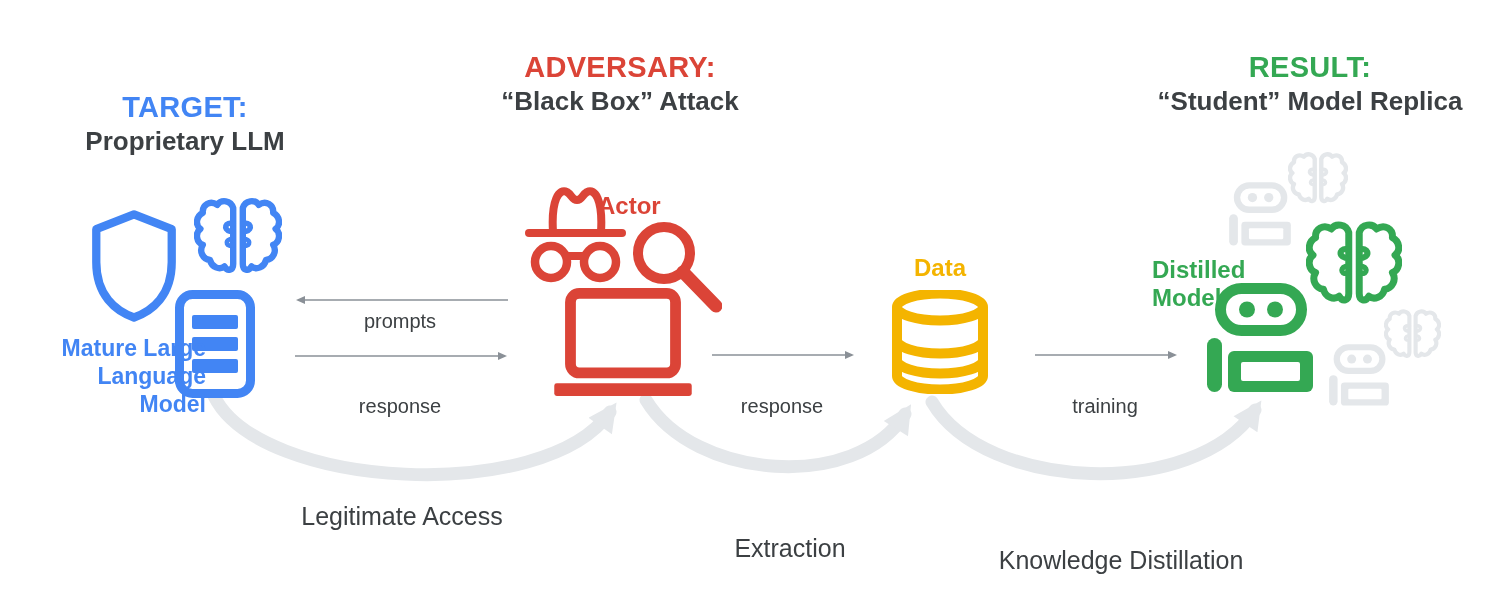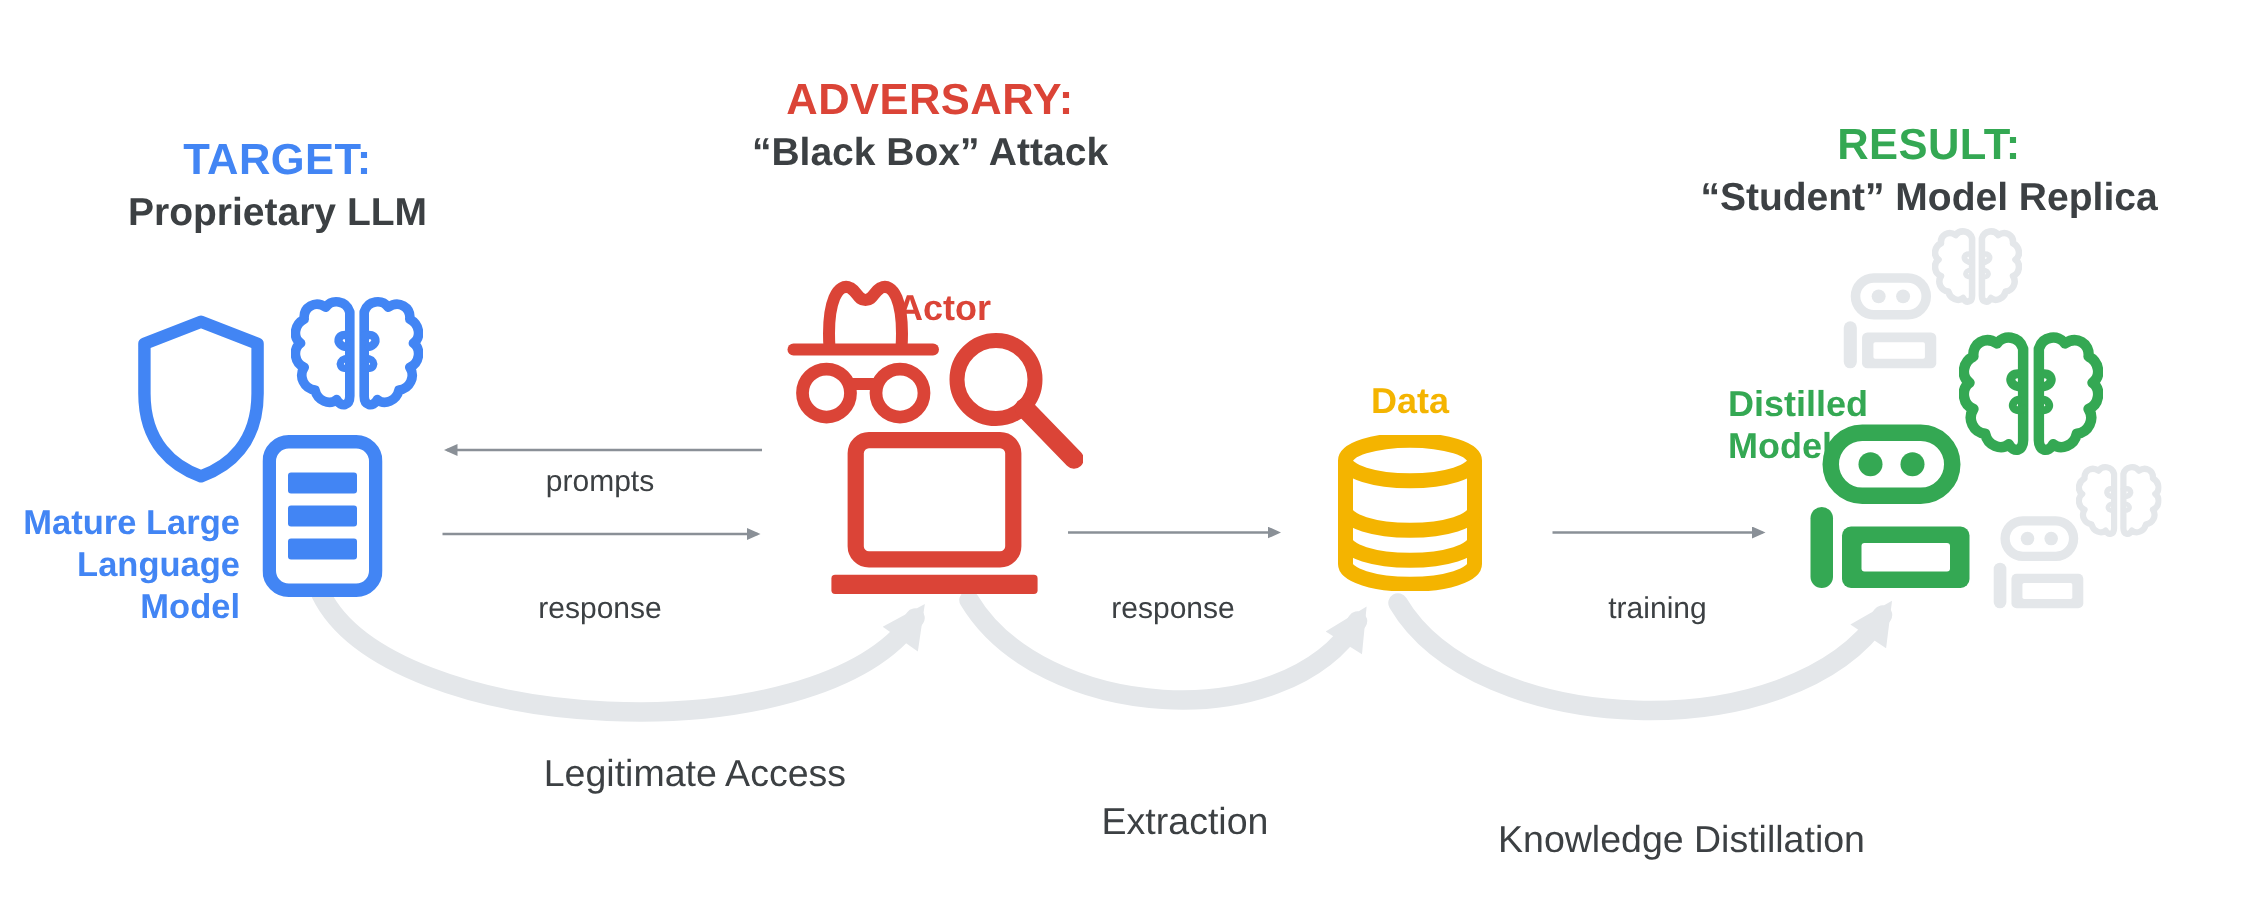--- a/index.html
+++ b/index.html
@@ -11,21 +11,21 @@
   .heading{position:absolute;text-align:center;line-height:34px;}
   .h-title{font-size:29px;font-weight:bold;letter-spacing:.3px;}
   .h-sub{font-size:26px;font-weight:bold;color:#3C4043;} .c-red:{color:#DB4437;}
   .t-blue{color:#4285F4;margin-top:40px;} .t-red{color:#DB4437;} .t-green{color:#34A853;}
   
   .icon{position:absolute;overflow:visible;}
   .i-blue{color:#4285F4;} .i-red{color:#DB4437;} .i-gold{color:#F4B400;}
   .i-green{color:#34A853;} .i-gray{color:#E4E7EA;}
   
   .caption{position:absolute;font-weight:bold;white-space:pre-line;}
-  .cap-mature{left:0;top:334px;width:160px;text-align:right;font-size:23px;line-height:28px;color:#4285F4;}
+  .cap-mature{left:0;top:334px;width:160px;text-align:right;font-size:23px;line-height:28px;color:#4285F4;padding-left:46px;}
   .cap-actor{left:598px;top:192px;font-size:24px;color:#DB4437;}
   .cap-data{left:888px;top:254px;width:104px;text-align:center;font-size:24px;color:#F4B400;}
   .cap-distilled{left:1152px;top:256px;font-size:24px;line-height:28px;color:#34A853;}
   
   .flowlabel{position:absolute;width:160px;text-align:center;font-size:20px;color:#3C4043;margin-top:36px;}
   
   .proclabel{position:absolute;text-align:center;font-size:25px;color:#3C4043;}
   #svg-lines{position:absolute;left:0;top:0;z-index:1;}
   .icon{z-index:2;} .caption,.flowlabel,.proclabel,.heading{z-index:3;}
 </style>
@@ -107,21 +107,21 @@
   </svg>
 
   <div class="heading" style="left:35px;top:50px;width:300px;">
     <div class="h-title t-blue">TARGET:</div>
     <div class="h-sub">Proprietary LLM</div>
   </div>
   <div class="heading" style="left:470px;top:50px;width:300px;">
     <div class="h-title t-red">ADVERSARY:</div>
     <div class="h-sub">“Black Box” Attack</div>
   </div>
-  <div class="heading" style="left:1104px;top:50px;width:364px;margin-top:30px;">
+  <div class="heading" style="left:1128px;top:50px;width:364px;">
     <div class="h-title t-green">RESULT:</div>
     <div class="h-sub">“Student” Model Replica</div>
   </div>
 
   <svg class="icon i-blue" style="left:88px;top:208px;" width="92" height="116" preserveAspectRatio="none">
       <use href="#sym-shield"></use>
     </svg>
   <svg class="icon i-blue" style="left:194px;top:190px;" width="88" height="92" preserveAspectRatio="none">
       <use href="#sym-brain"></use>
     </svg>
@@ -167,17 +167,17 @@
     </svg>
   <svg class="icon i-green" style="left:1306px;top:216px;" width="96" height="94" preserveAspectRatio="none">
       <use href="#sym-brain"></use>
     </svg>
 
   <div class="flowlabel" style="left:320px;top:274px;">prompts</div>
   <div class="flowlabel" style="left:320px;top:359px;">response</div>
   <div class="flowlabel" style="left:702px;top:359px;">response</div>
   <div class="flowlabel" style="left:1025px;top:359px;">training</div>
 
-  <div class="proclabel" style="left:304px;top:502px;width:260px;text-align:right;">Legitimate Access</div>
+  <div class="proclabel" style="left:272px;top:502px;width:260px;">Legitimate Access</div>
   <div class="proclabel" style="left:690px;top:502px;width:200px;margin-top:32px;">Extraction</div>
   <div class="proclabel" style="left:971px;top:502px;width:300px;margin-top:44px;">Knowledge Distillation</div>
 
 </div>
 
 </body></html>

